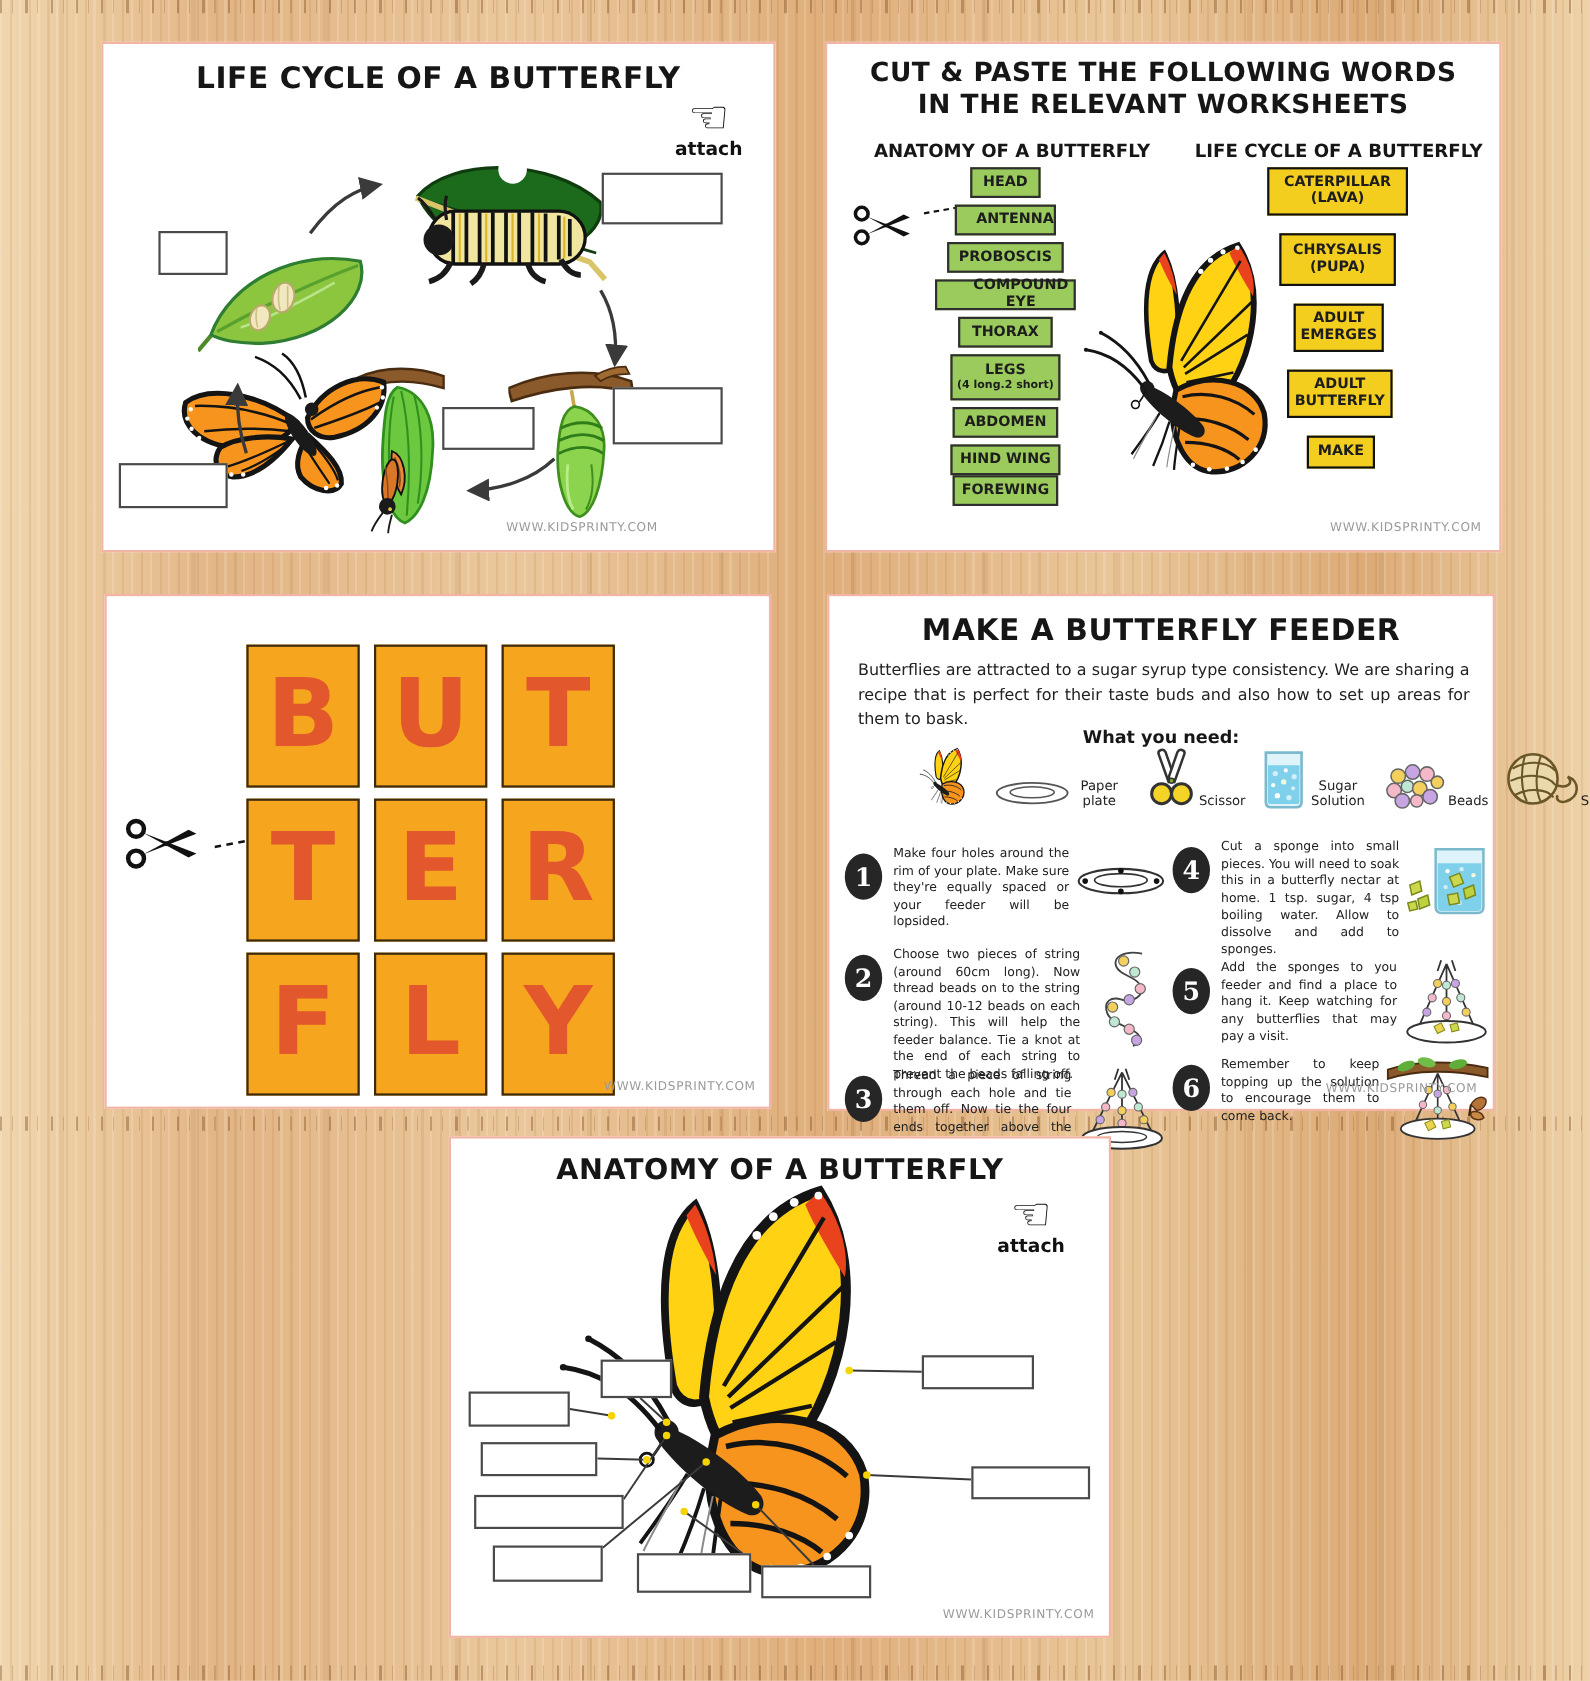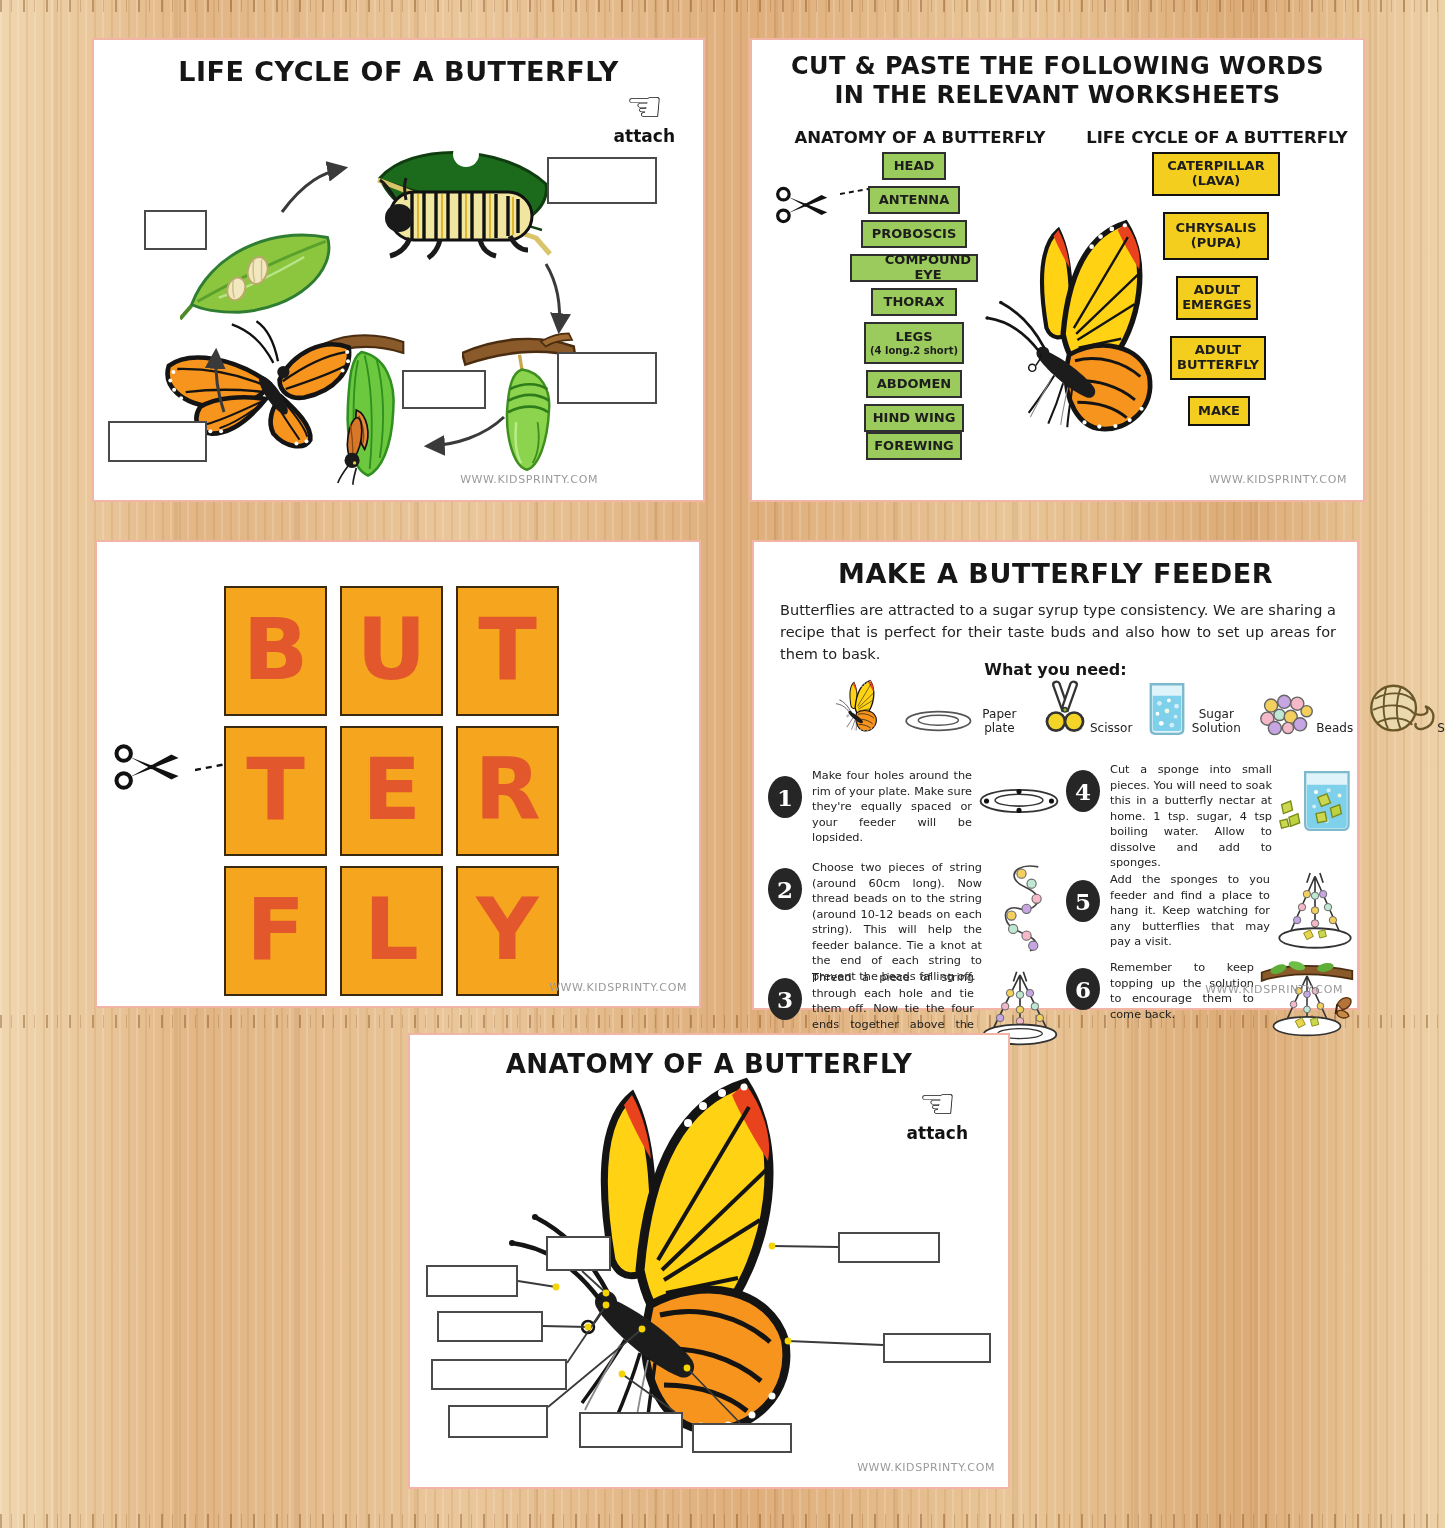--- a/index.html
+++ b/index.html
@@ -362,21 +362,21 @@
     <svg class="abs" style="left:22px;top:142px;" width="72px" height="46">
         <use href="#sym-scissors"></use>
       </svg>
     <svg class="abs" style="left:88px;top:146px;" width="36" height="10">
         <path d="M0,8 L34,2" stroke="#111" stroke-width="2" stroke-dasharray="5 4" fill="none"></path>
       </svg>
 
     <div class="chip green" style="left:130px;top:112px;width:64px;height:28px;">
         <span>HEAD</span>
       </div>
-    <div class="chip green" style="left:116px;top:146px;width:92px;height:28px;">
+    <div class="chip green" style="left:116px;top:146px;width:92px;height:28px;align-items:flex-end;">
         <span>ANTENNA</span>
       </div>
     <div class="chip green" style="left:109px;top:180px;width:106px;height:28px;">
         <span>PROBOSCIS</span>
       </div>
     <div class="chip green" style="left:98px;top:214px;width:128px;height:28px;padding-left:28px;">
         <span>COMPOUND EYE</span>
       </div>
     <div class="chip green" style="left:119px;top:248px;width:86px;height:28px;">
         <span>THORAX</span>

